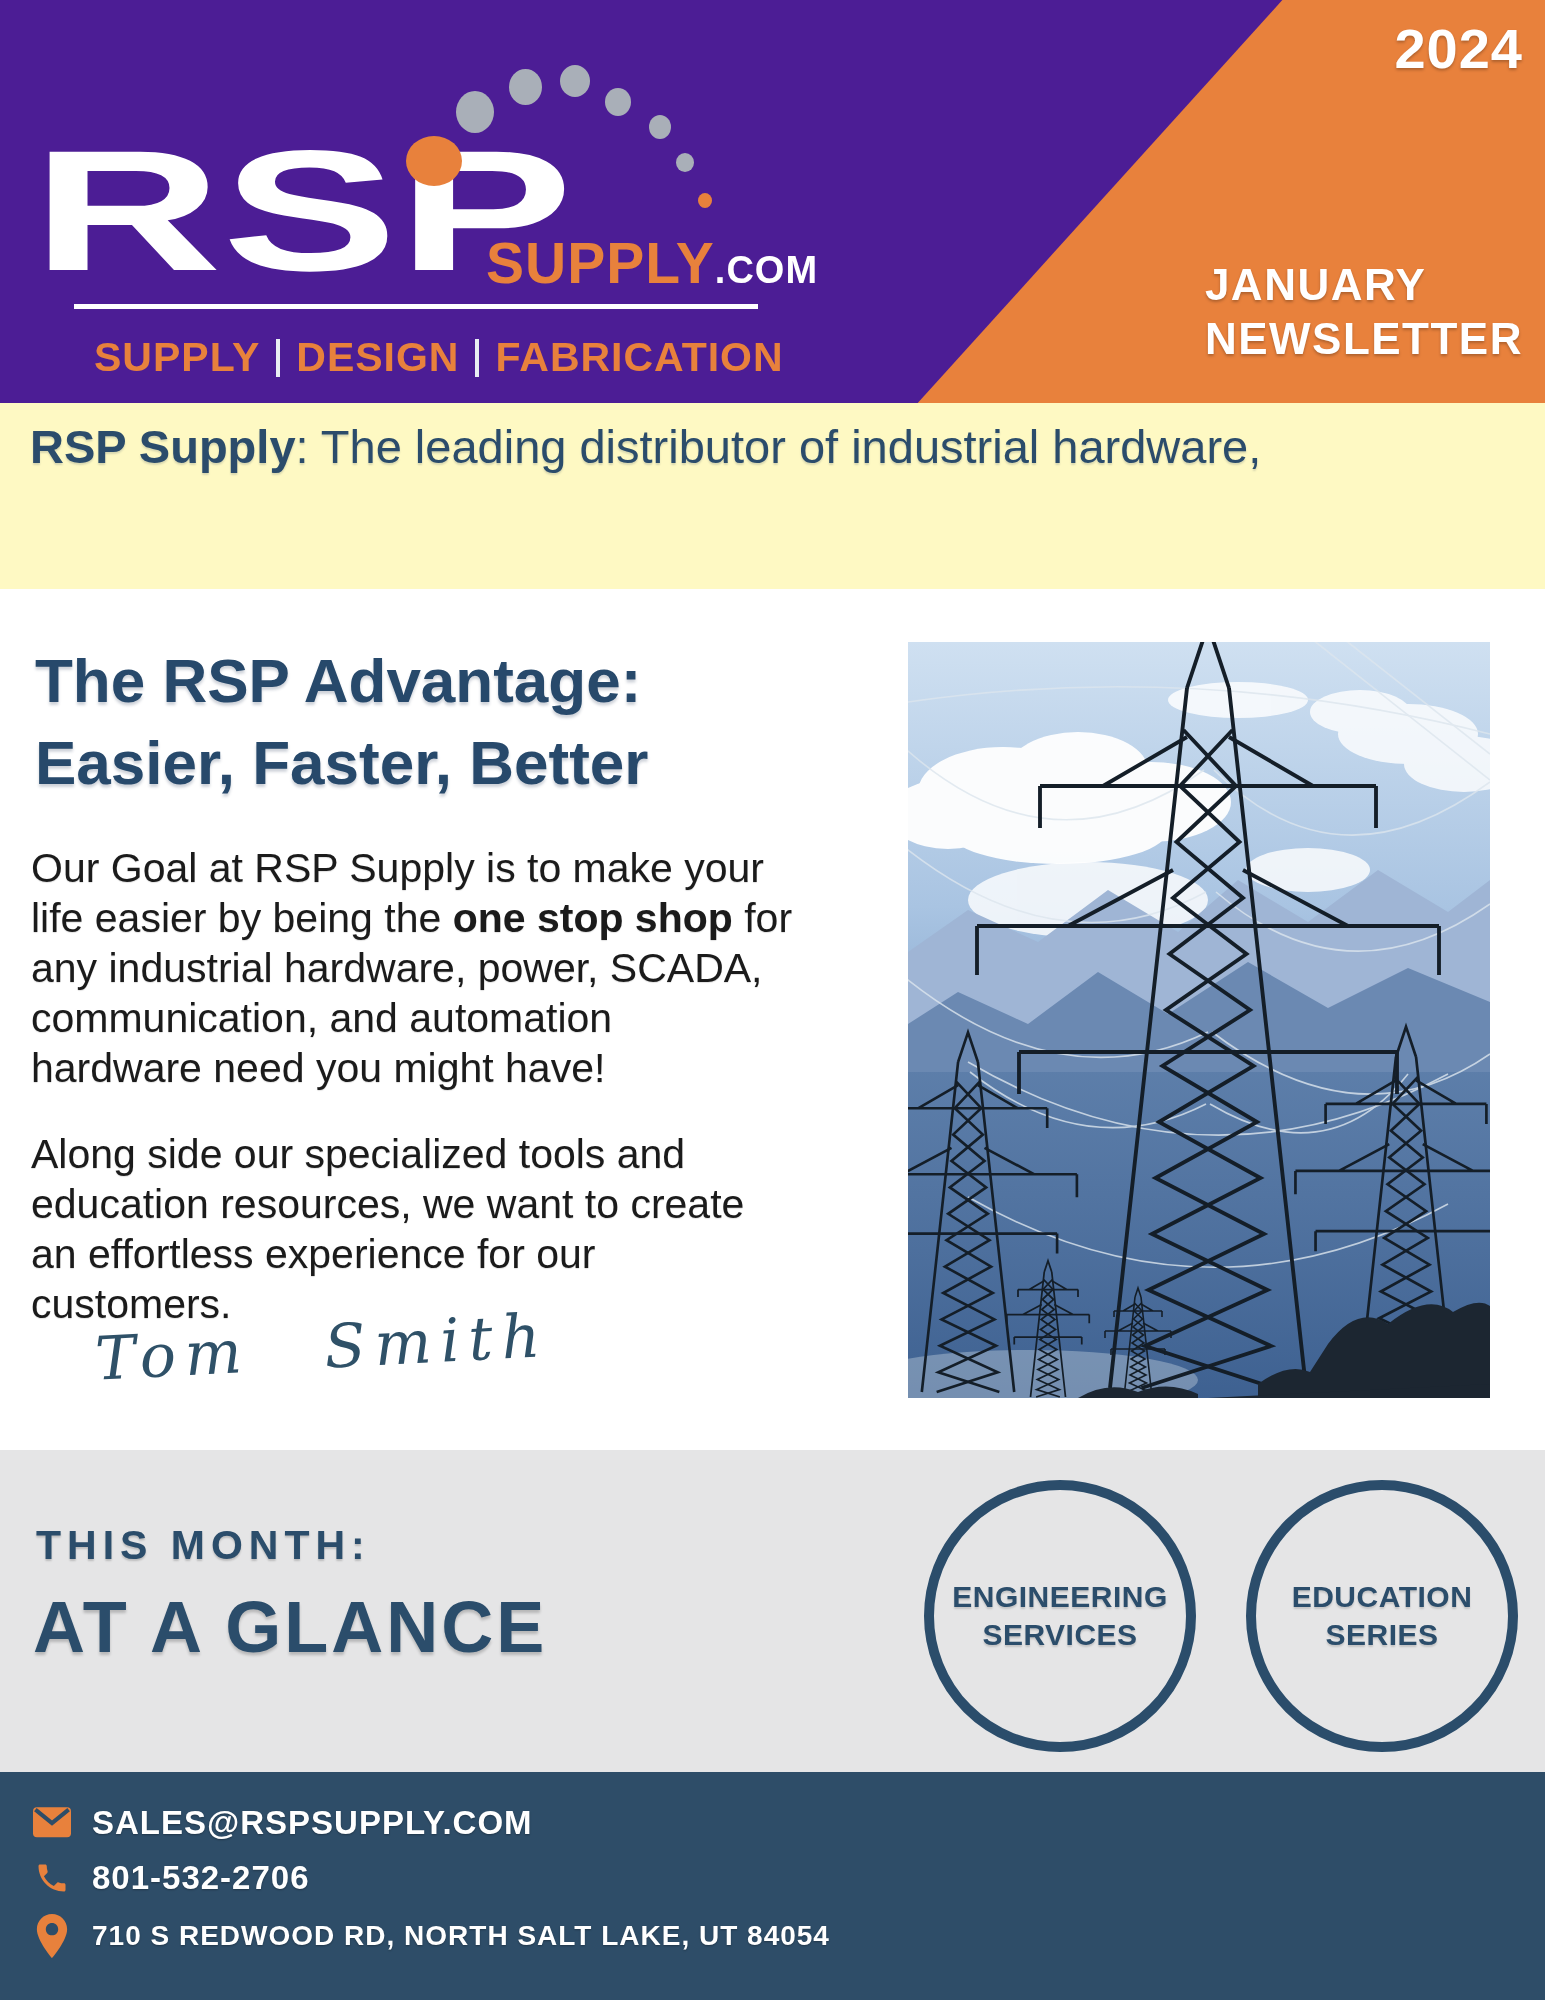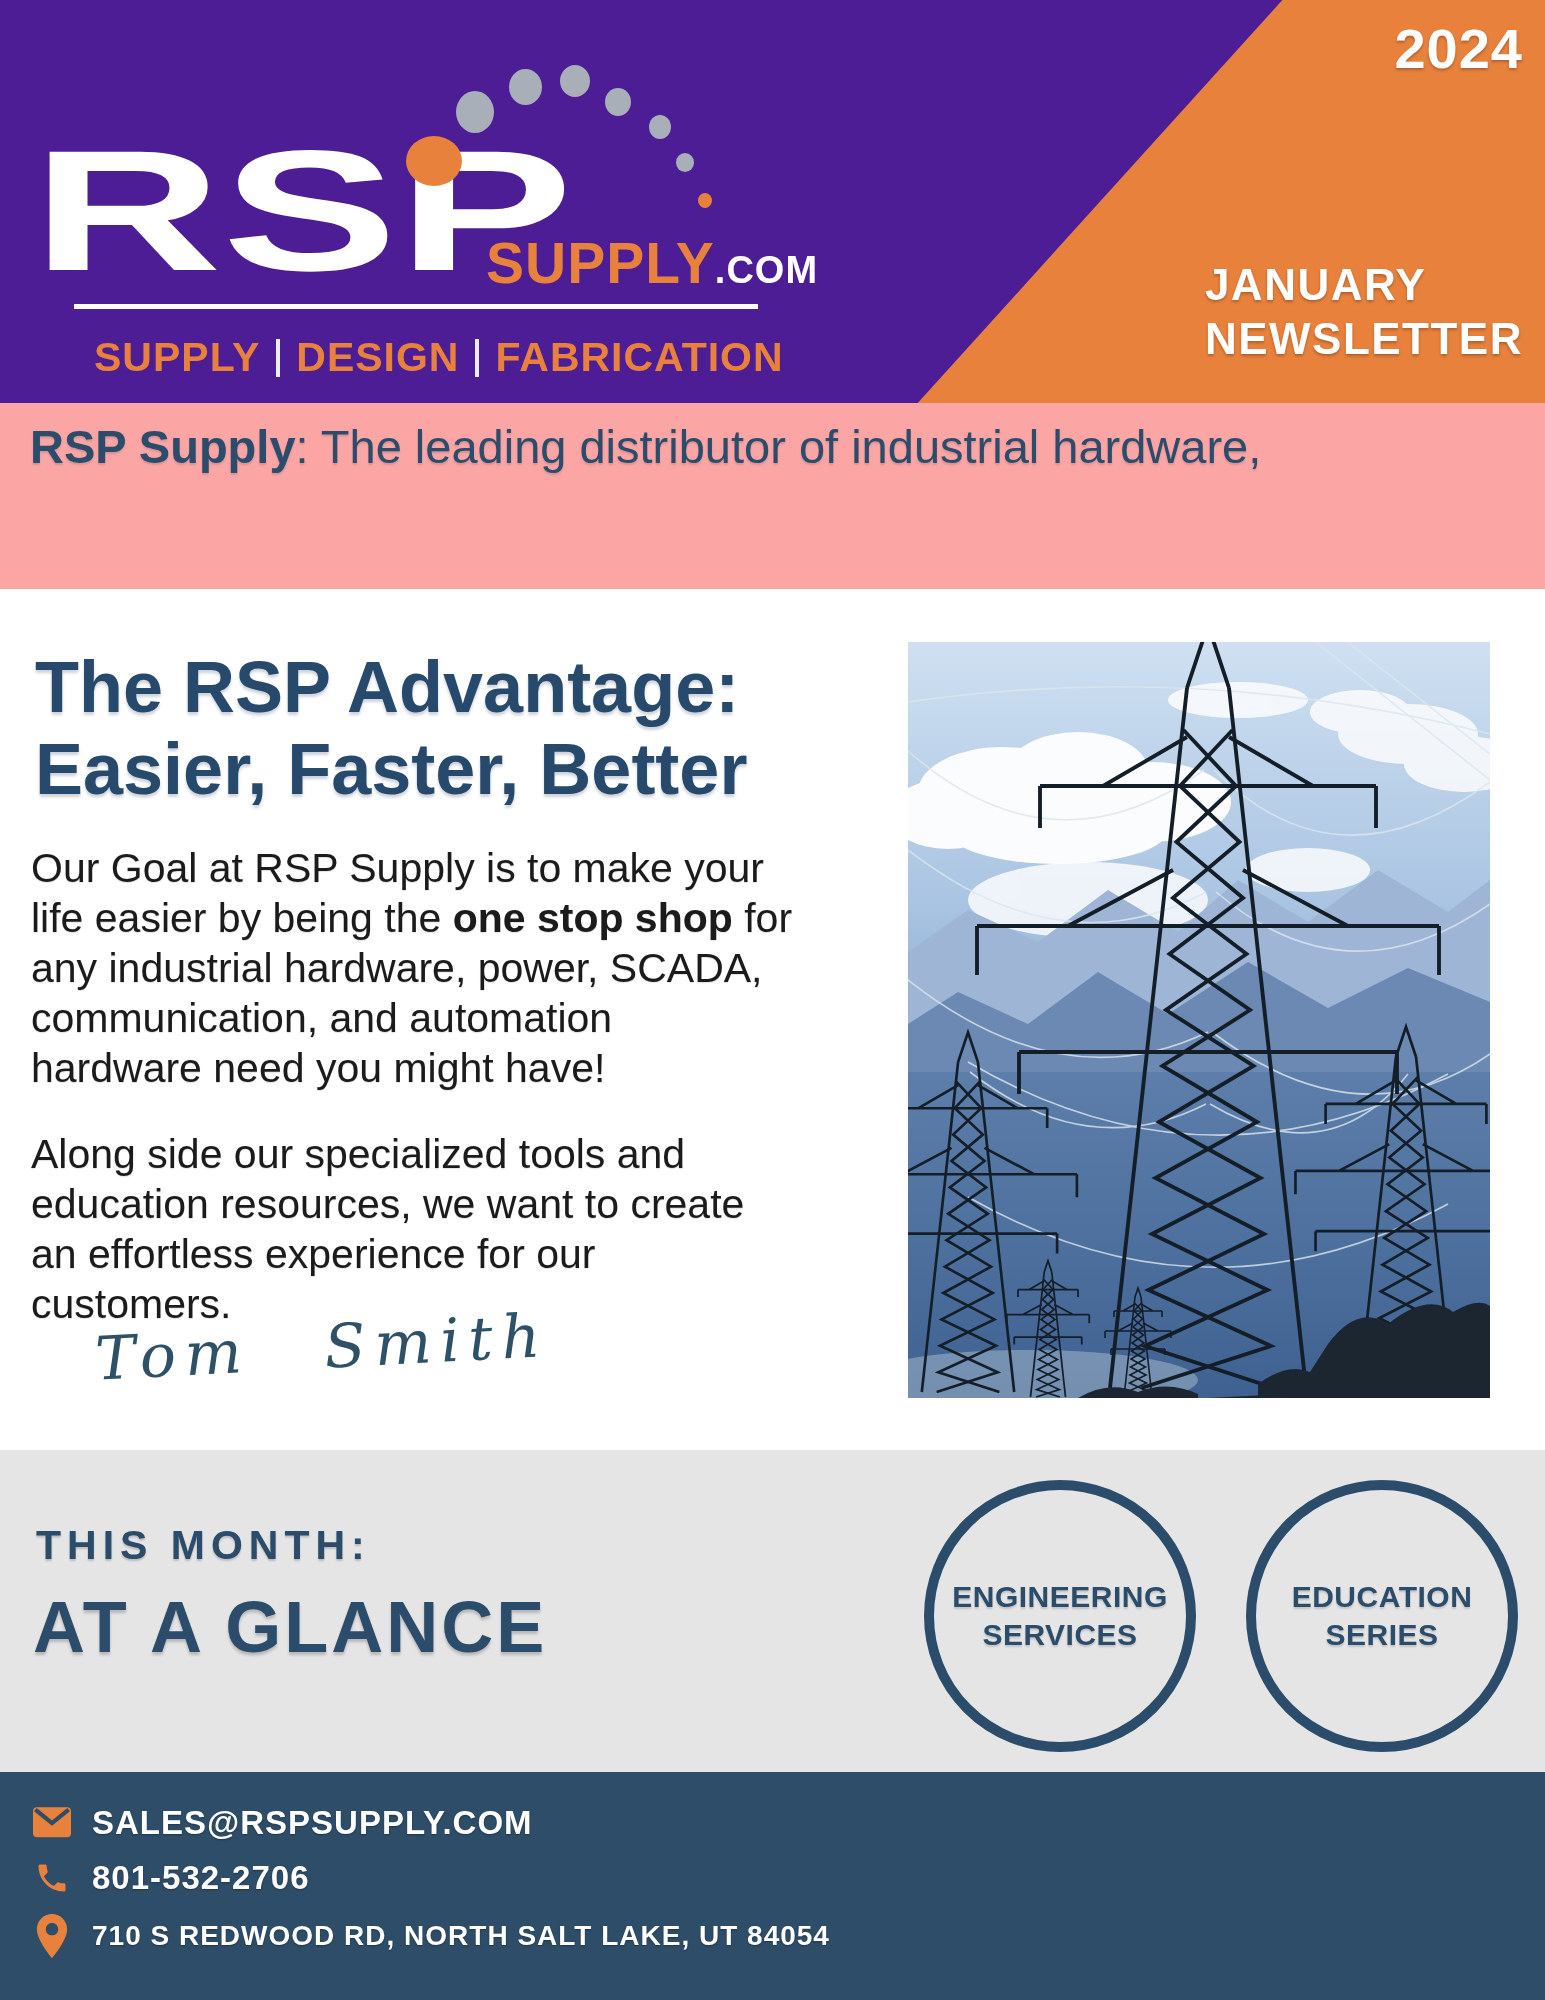--- a/index.html
+++ b/index.html
@@ -34,27 +34,27 @@
   .logo .supline{position:absolute;left:476px;top:214px;white-space:nowrap;}
   .logo .sup{font-size:57px;font-weight:bold;color:#E8813C;letter-spacing:1px;}
   .logo .com{font-size:38px;font-weight:bold;color:#fff;letter-spacing:1px;}
   .logo .underline{position:absolute;left:64px;top:288px;width:684px;height:5px;background:#fff;}
   .logo .tagline{position:absolute;left:84px;top:318px;display:flex;align-items:center;
         font-size:41px;font-weight:bold;color:#E8813C;letter-spacing:1px;white-space:nowrap;}
   .logo .sep{width:0;height:38px;border-left:4px solid #E9EEF3;margin:0 16px;}
   .logo-hdr{left:10px;top:16px;}
 
   
-  .intro{position:absolute;left:0;top:403px;width:1545px;height:186px;background:#fca5a5;}
+  .intro{position:absolute;left:0;top:403px;width:1545px;height:186px;background:#fef9c3;}
   .intro p{margin:0;padding:8px 28px 0 30px;font-size:47px;line-height:72px;color:#2B4C6B;
         text-shadow:0 2px 2px rgba(40,60,90,.18);}
   .intro b{font-weight:bold;}
 
   
-  .headline{position:absolute;left:35px;top:598px;font-size:72px;line-height:82px;
+  .headline{position:absolute;left:35px;top:598px;font-size:62px;line-height:82px;
         font-weight:bold;color:#27496B;text-shadow:0 3px 3px rgba(30,50,80,.22);}
   .bodytext{position:absolute;left:31px;width:860px;font-size:41px;line-height:50px;
         color:#1B1B1B;white-space:pre-line;text-shadow:0 1px 1px rgba(0,0,0,.12);}
   .para1{top:802px;}
   .para2{top:1088px;}
   .signature{position:absolute;left:95px;top:1312px;font-family:"DejaVu Serif",serif;
         font-style:italic;font-size:60px;color:#2F5168;transform:rotate(-3deg);
         letter-spacing:9px;word-spacing:46px;}
 
   

